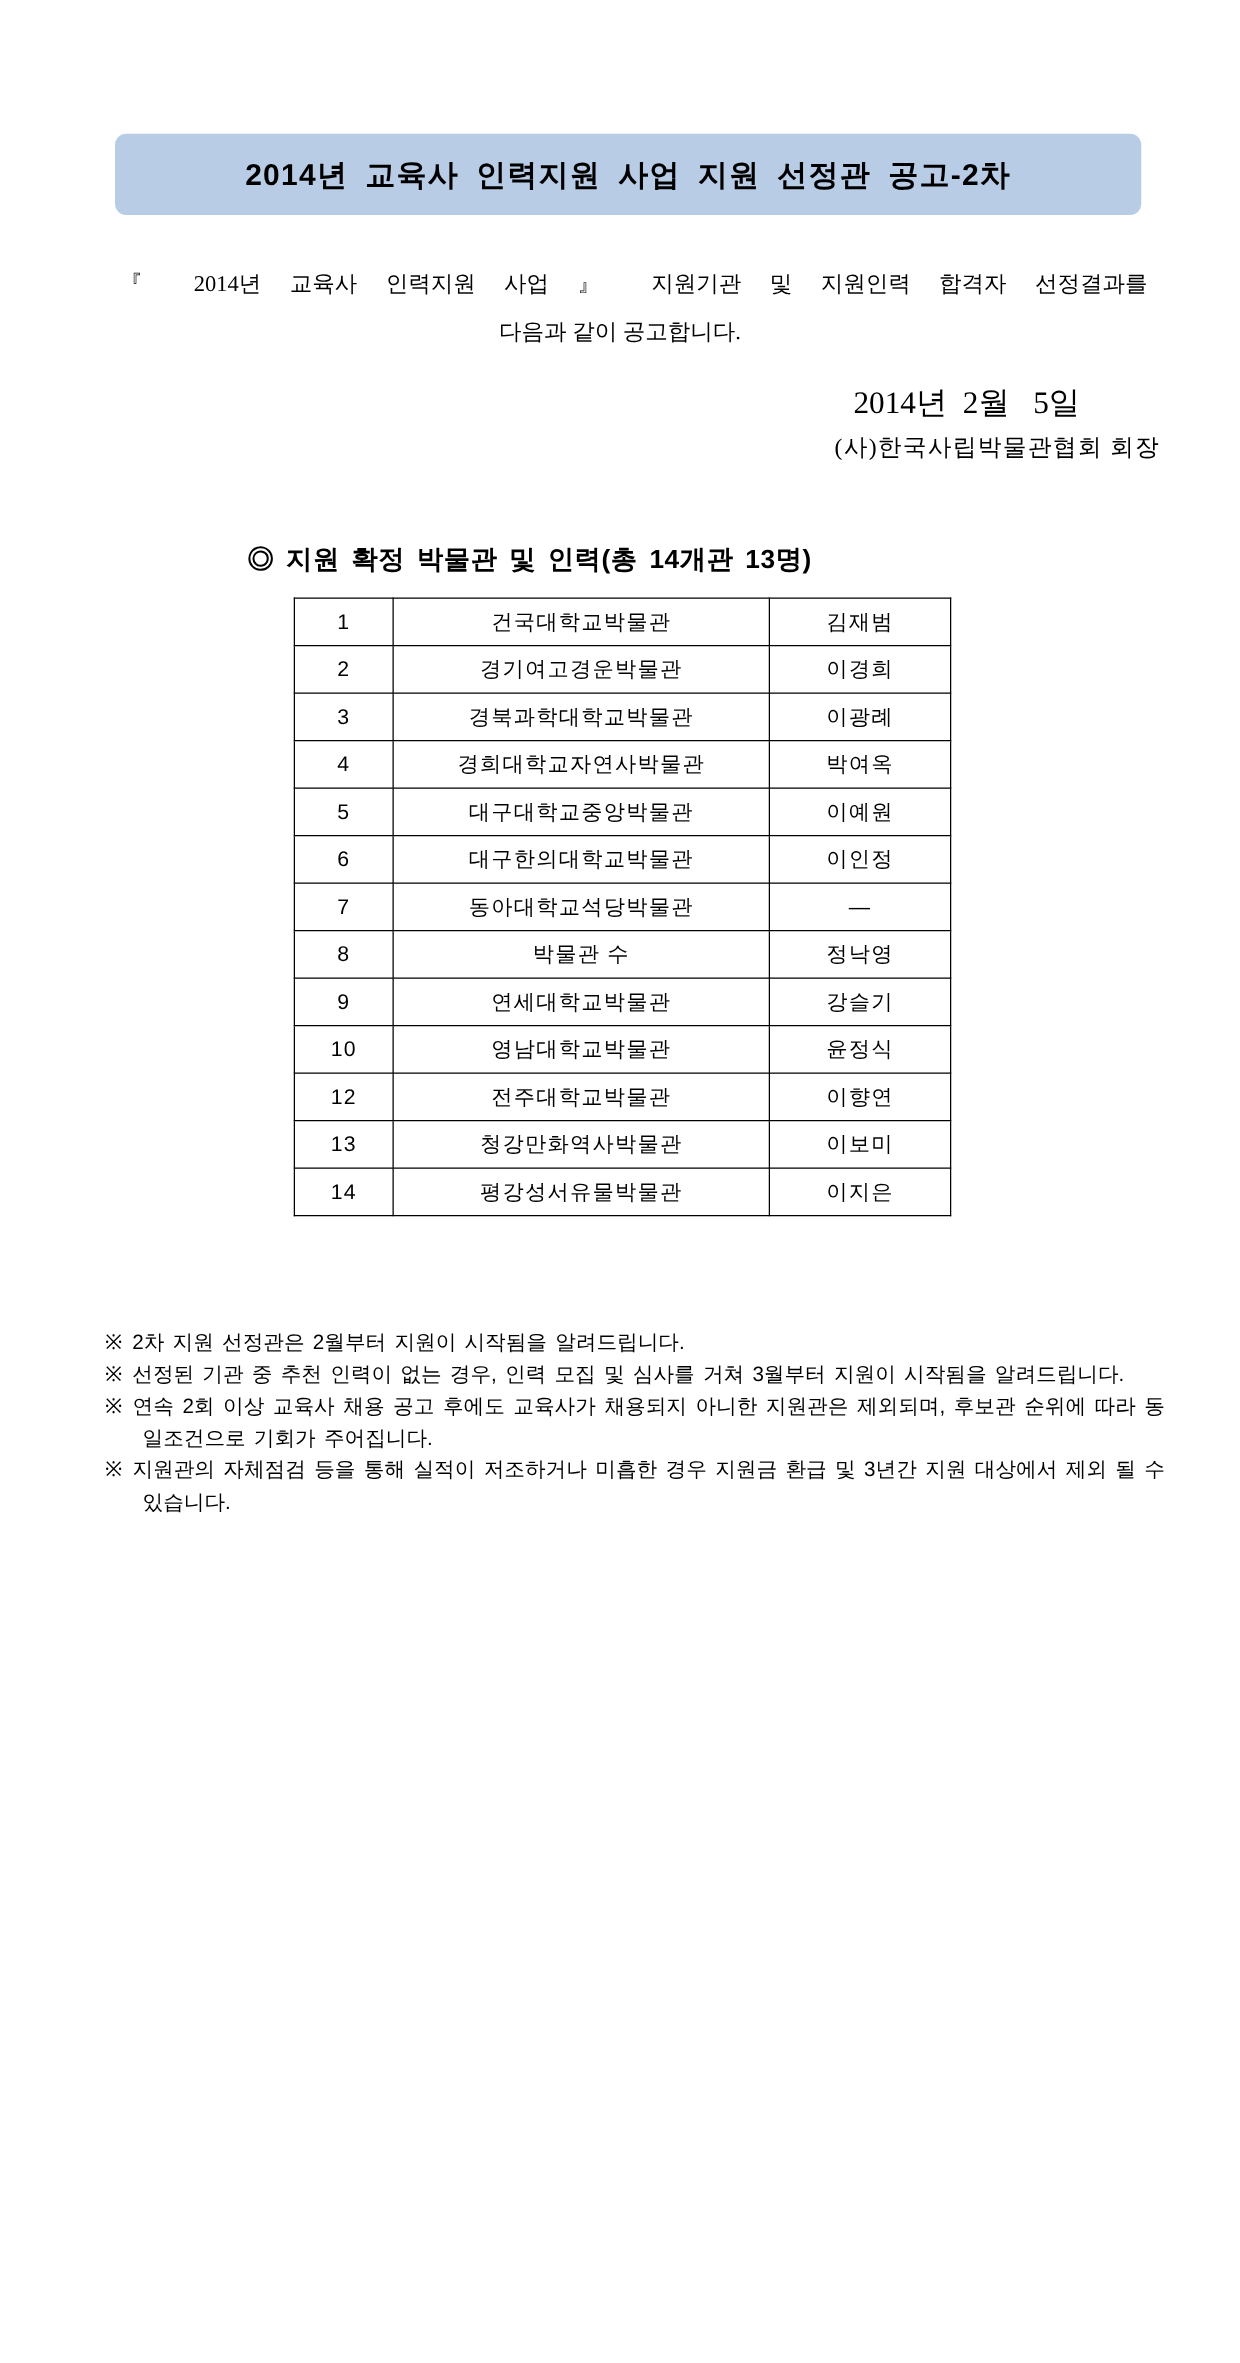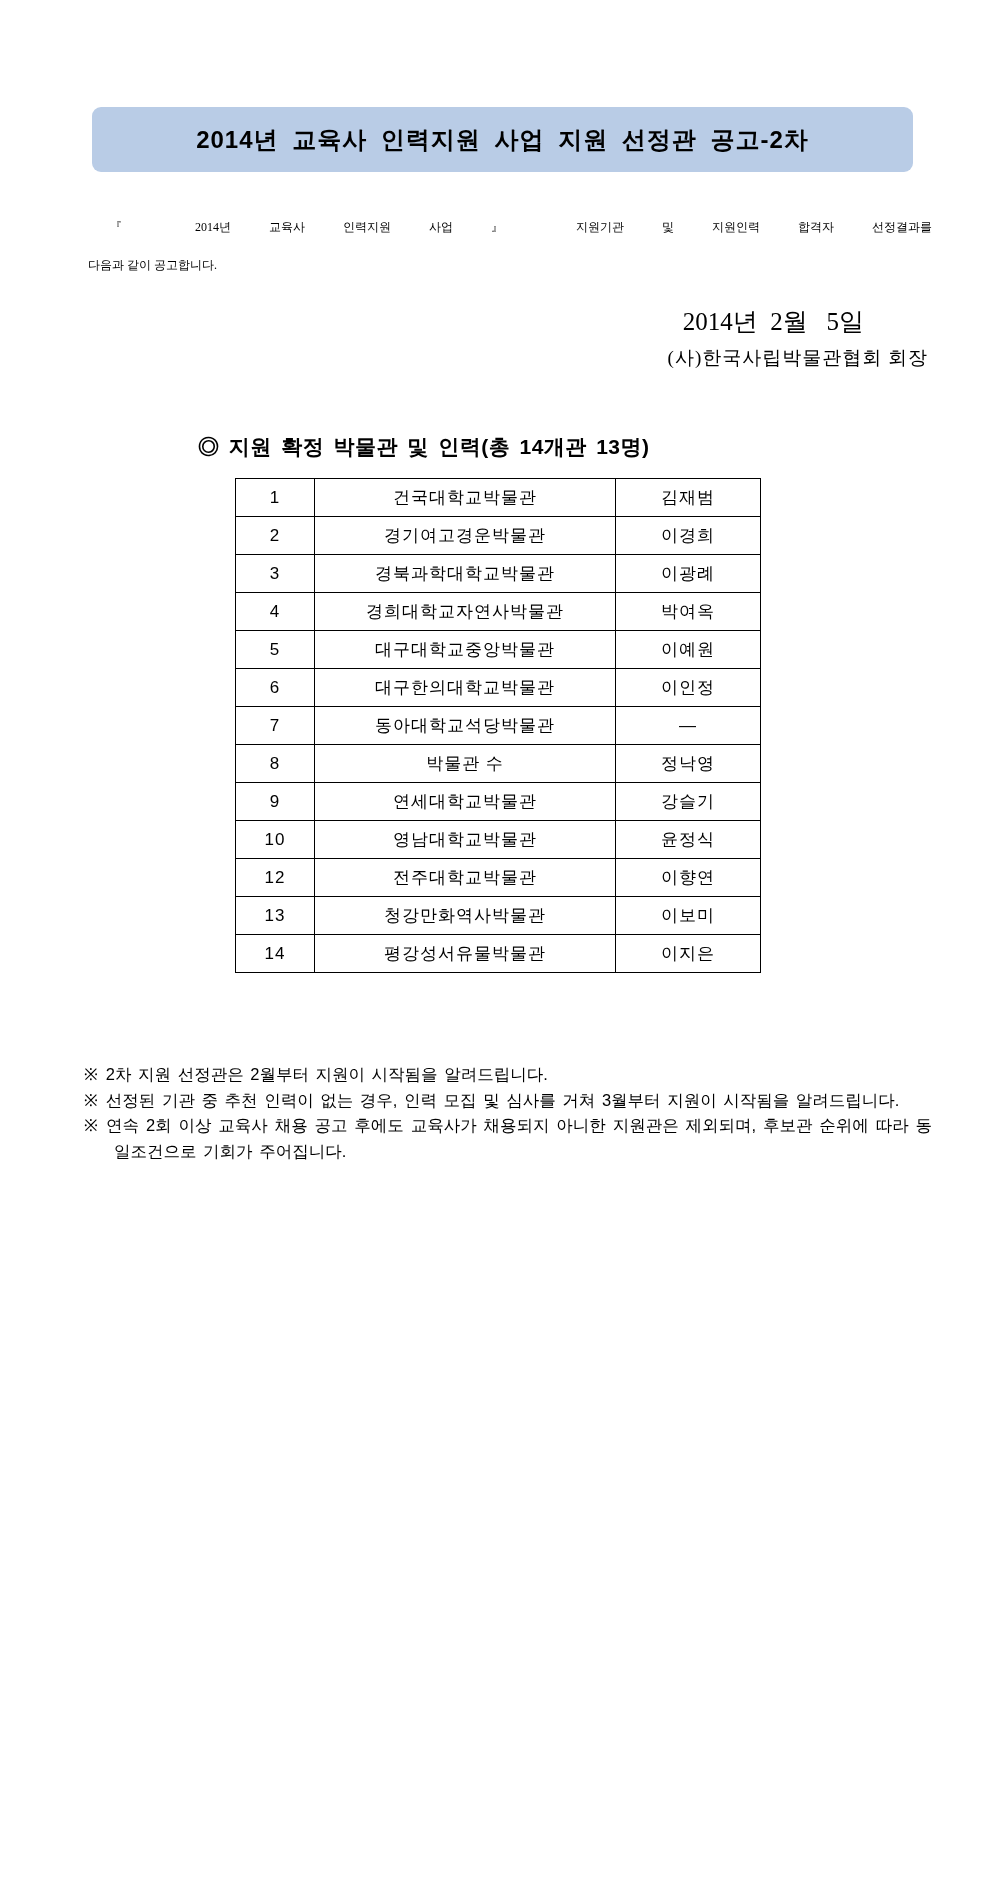--- a/index.html
+++ b/index.html
@@ -35,34 +35,34 @@
   .banner .title {
     font-size: 24px;
     font-weight: bold;
     letter-spacing: 1px;
     word-spacing: 6px;
     font-family: "Liberation Sans", sans-serif;
   }
   
   .intro {
     position: absolute;
-    left: 88px;
+    left: 74px;
     top: 208px;
     width: 844px;
     font-family: "Liberation Serif", serif;
-    font-size: 12px;
+    font-size: 18px;
     line-height: 38px;
   }
   .intro .line1 {
     text-indent: 22px;
     text-align: justify;
     text-align-last: justify;
   }
   .intro .line2 {
-    text-align: left;
+    text-align: center;
     font-family: Liberation Serif, serif;
   }
   
   .date-line {
     position: absolute;
     top: 305px;
     right: 128px;
     font-family: "Liberation Serif", serif;
     font-size: 25px;
     white-space: pre;
@@ -220,15 +220,18 @@
   <div class="notes">
     <div class="note">
       <span class="marker">※</span><span>2차 지원 선정관은 2월부터 지원이 시작됨을 알려드립니다.</span>
     </div>
     <div class="note">
       <span class="marker">※</span><span>선정된 기관 중 추천 인력이 없는 경우, 인력 모집 및 심사를 거쳐 3월부터 지원이 시작됨을 알려드립니다.</span>
     </div>
     <div class="note">
       <span class="marker">※</span><span>연속 2회 이상 교육사 채용 공고 후에도 교육사가 채용되지 아니한 지원관은 제외되며, 후보관 순위에 따라 동일조건으로 기회가 주어집니다.</span>
     </div>
+    <div class="note">
+      <span class="marker">※</span><span>지원관의 자체점검 등을 통해 실적이 저조하거나 미흡한 경우 지원금 환급 및 3년간 지원 대상에서 제외 될 수 있습니다.</span>
+    </div>
   </div>
 
 </div>
 
 </body></html>

